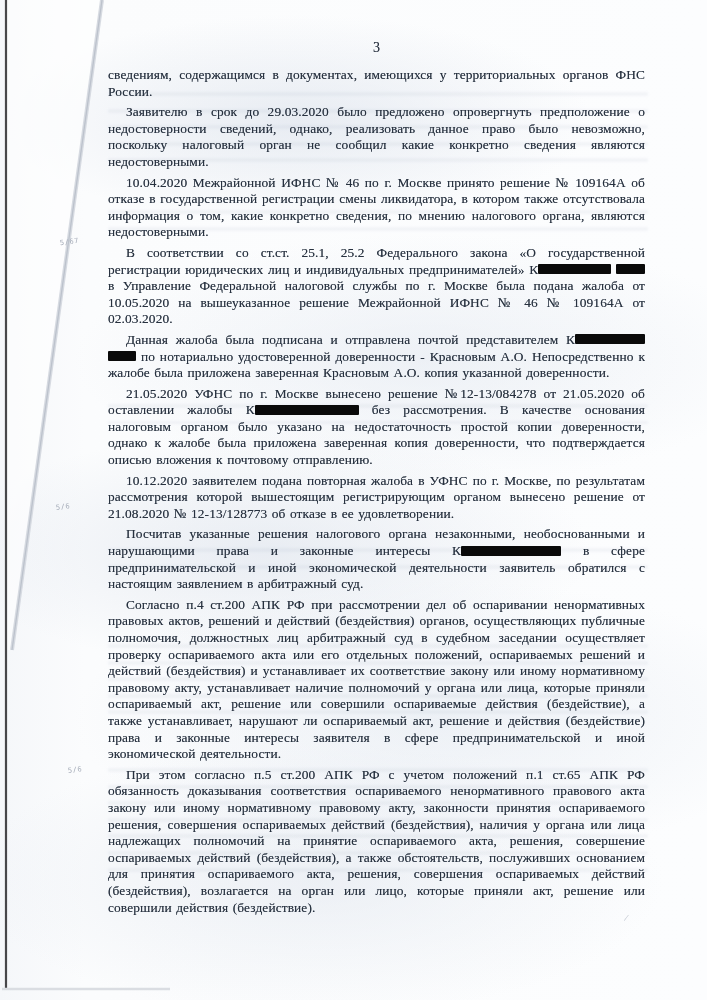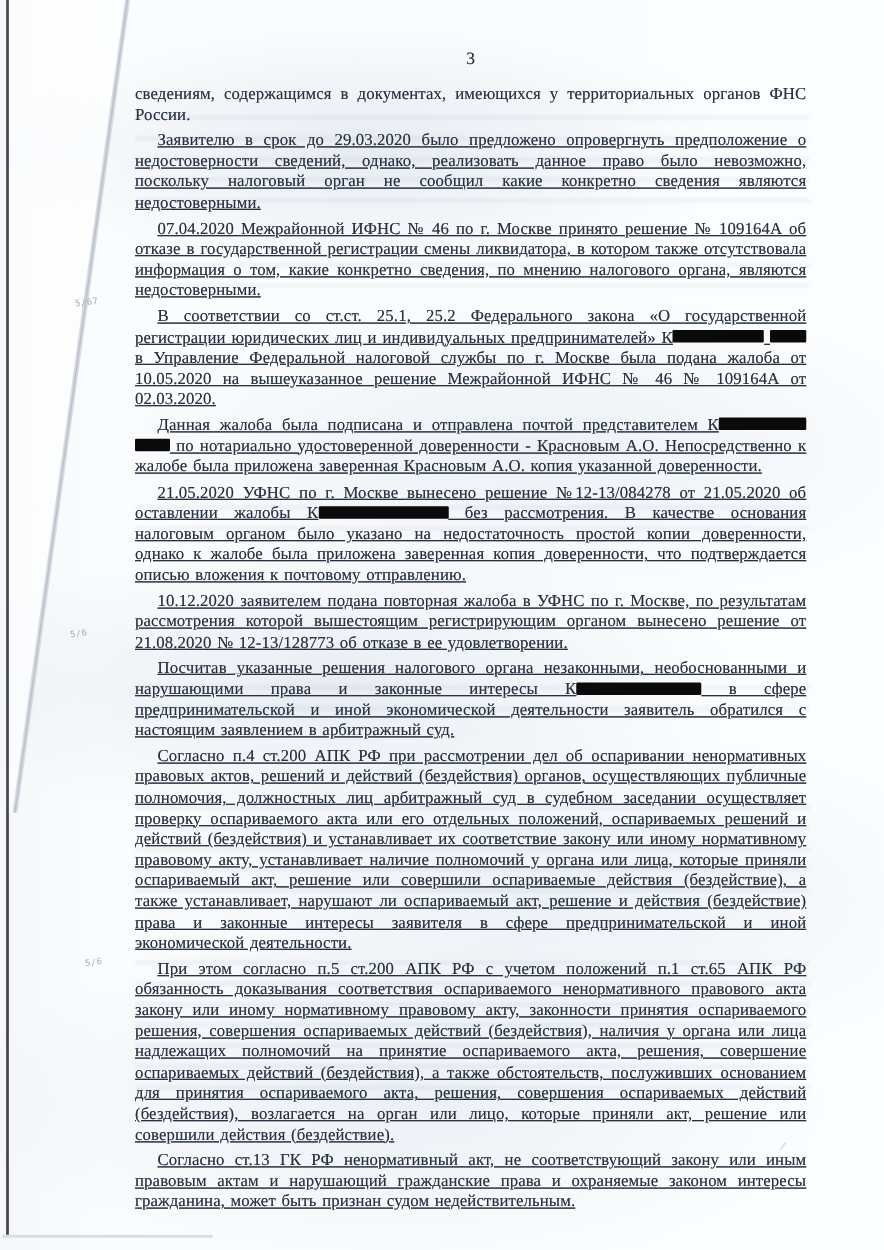--- a/index.html
+++ b/index.html
@@ -50,21 +50,21 @@
     left: 104px; top: 63px; width: 545px;
     font-size: 13.4px;
     line-height: 16.6px;
     color: #27313f;
     text-align: justify;
     letter-spacing: 0.1px;
     word-spacing: 1px;
     text-shadow: 0 0 0.5px rgba(39,49,63,0.55);
   }
   .para { margin: 4px; text-indent: 0; }
-  .para.indent { text-indent: 18px; text-decoration: underline; }
+  .para.indent { text-indent: 18px; }
   .redaction {
     display: inline-block;
     height: 10px;
     background: #0a0a0a;
     border-radius: 1px;
     position: relative; top: 0.5px;
     text-shadow: none;
   }
   .margin-note {
     position: absolute;
@@ -104,29 +104,28 @@
     <line x1="102" y1="0" x2="12" y2="650" stroke="#bcc2cc" stroke-width="1.3"></line>
     <line x1="6" y1="0" x2="6" y2="988" stroke="#47474a" stroke-width="2.2"></line>
     <line x1="2" y1="989" x2="170" y2="989" stroke="#dadde2" stroke-width="2.5"></line>
   </svg>
 
   <div class="page-number">3</div>
 
   <div class="doc-text">
       <p class="para"><span>сведениям, содержащимся в документах, имеющихся у территориальных органов ФНС России.</span></p>
       <p class="para indent"><span>Заявителю в срок до 29.03.2020 было предложено опровергнуть предположение о недостоверности сведений, однако, реализовать данное право было невозможно, поскольку налоговый орган не сообщил какие конкретно сведения являются недостоверными.</span></p>
-      <p class="para indent"><span>07.04.2020 Межрайонной ИФНС № 46 по г. Москве принято решение № 109164А об отказе в государственной регистрации смены ликвидатора, в котором также отсутствовала информация о том, какие конкретно сведения, по мнению налогового органа, являются недостоверными.</span></p>
+      <p class="para indent"><span>10.04.2020 Межрайонной ИФНС № 46 по г. Москве принято решение № 109164А об отказе в государственной регистрации смены ликвидатора, в котором также отсутствовала информация о том, какие конкретно сведения, по мнению налогового органа, являются недостоверными.</span></p>
       <p class="para indent"><span>В соответствии со ст.ст. 25.1, 25.2 Федерального закона «О государственной регистрации юридических лиц и индивидуальных предпринимателей» К</span><span class="redaction" style="width: 73px; background: rgb(10, 10, 10);"></span> <span class="redaction" style="width: 29px; background: rgb(10, 10, 10);"></span> <span> в Управление Федеральной налоговой службы по г. Москве была подана жалоба от 10.05.2020 на вышеуказанное решение Межрайонной ИФНС № 46 № 109164А от 02.03.2020.</span></p>
       <p class="para indent"><span>Данная жалоба была подписана и отправлена почтой представителем К</span><span class="redaction" style="width: 70px; background: rgb(10, 10, 10);"></span> <span class="redaction" style="width: 28px; background: rgb(10, 10, 10);"></span> <span> по нотариально удостоверенной доверенности - Красновым А.О. Непосредственно к жалобе была приложена заверенная Красновым А.О. копия указанной доверенности.</span></p>
       <p class="para indent"><span>21.05.2020 УФНС по г. Москве вынесено решение №12-13/084278 от 21.05.2020 об оставлении жалобы К</span><span class="redaction" style="width: 104px; background: rgb(10, 10, 10);"></span> <span> без рассмотрения. В качестве основания налоговым органом было указано на недостаточность простой копии доверенности, однако к жалобе была приложена заверенная копия доверенности, что подтверждается описью вложения к почтовому отправлению.</span></p>
       <p class="para indent"><span>10.12.2020 заявителем подана повторная жалоба в УФНС по г. Москве, по результатам рассмотрения которой вышестоящим регистрирующим органом вынесено решение от 21.08.2020 № 12-13/128773 об отказе в ее удовлетворении.</span></p>
       <p class="para indent"><span>Посчитав указанные решения налогового органа незаконными, необоснованными и нарушающими права и законные интересы К</span><span class="redaction" style="width: 100px; background: rgb(10, 10, 10);"></span> <span> в сфере предпринимательской и иной экономической деятельности заявитель обратился с настоящим заявлением в арбитражный суд.</span></p>
       <p class="para indent"><span>Согласно п.4 ст.200 АПК РФ при рассмотрении дел об оспаривании ненормативных правовых актов, решений и действий (бездействия) органов, осуществляющих публичные полномочия, должностных лиц арбитражный суд в судебном заседании осуществляет проверку оспариваемого акта или его отдельных положений, оспариваемых решений и действий (бездействия) и устанавливает их соответствие закону или иному нормативному правовому акту, устанавливает наличие полномочий у органа или лица, которые приняли оспариваемый акт, решение или совершили оспариваемые действия (бездействие), а также устанавливает, нарушают ли оспариваемый акт, решение и действия (бездействие) права и законные интересы заявителя в сфере предпринимательской и иной экономической деятельности.</span></p>
       <p class="para indent"><span>При этом согласно п.5 ст.200 АПК РФ с учетом положений п.1 ст.65 АПК РФ обязанность доказывания соответствия оспариваемого ненормативного правового акта закону или иному нормативному правовому акту, законности принятия оспариваемого решения, совершения оспариваемых действий (бездействия), наличия у органа или лица надлежащих полномочий на принятие оспариваемого акта, решения, совершение оспариваемых действий (бездействия), а также обстоятельств, послуживших основанием для принятия оспариваемого акта, решения, совершения оспариваемых действий (бездействия), возлагается на орган или лицо, которые приняли акт, решение или совершили действия (бездействие).</span></p>
-      <p class="para indent"><span>Согласно ст.13 ГК РФ ненормативный акт, не соответствующий закону или иным правовым актам и нарушающий гражданские права и охраняемые законом интересы гражданина, может быть признан судом недействительным.</span></p>
     </div>
 
   <div id="margin-notes">
       <div class="margin-note" style="top: 238px; left: 60px;">5/67</div>
       <div class="margin-note" style="top: 503px; left: 56px;">5/6</div>
       <div class="margin-note" style="top: 766px; left: 68px;">5/6</div>
     </div>
 
   <div class="stray-mark">/</div>
 

